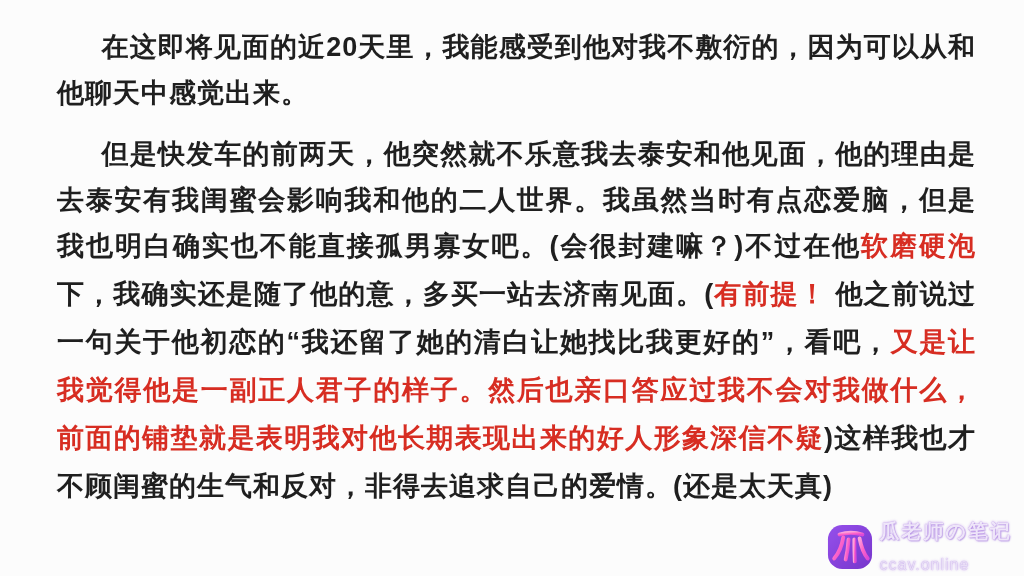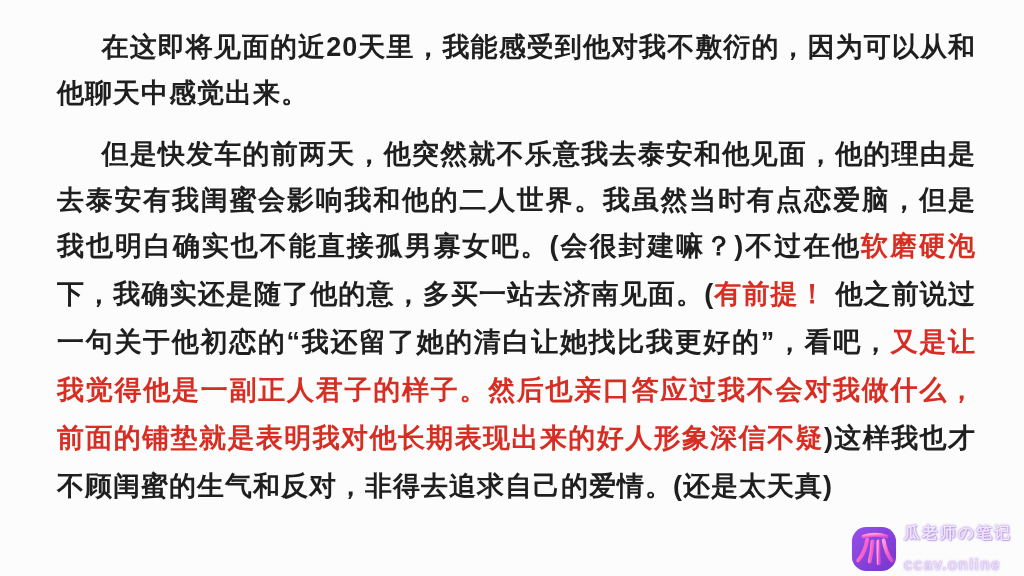--- a/index.html
+++ b/index.html
@@ -30,27 +30,27 @@
     position:absolute;right:12px;bottom:3px;
     display:flex;align-items:center;gap:7px;
     opacity:0.92;
   }
   .wm-icon{
     width:46px;height:46px;flex:0 0 auto;
     display:block;
   }
   .wm-lines{display:flex;flex-direction:column;line-height:1;}
   .wm-title{
-    font-size:16px;font-weight:700;letter-spacing:2px;
+    font-size:20px;font-weight:700;letter-spacing:2px;
     color:rgba(255,255,255,0.82);
     text-shadow:0 0 1px rgba(150,90,220,0.9),0 0 3px rgba(150,90,220,0.55),1px 1px 1px rgba(120,70,200,0.35);
   }
   .wm-url{
     margin-top:16px;
-    font-size:16px;font-weight:700;letter-spacing:1px;
+    font-size:16px;font-weight:400;letter-spacing:1px;
     color:rgba(240,236,248,0.85);
     text-shadow:0 0 1px rgba(150,90,220,0.8),0 0 3px rgba(150,90,220,0.45);
   }
 </style>
 </head>
 <body>
 
 <div class="page">
 
   <div class="text-block" id="text-block">

